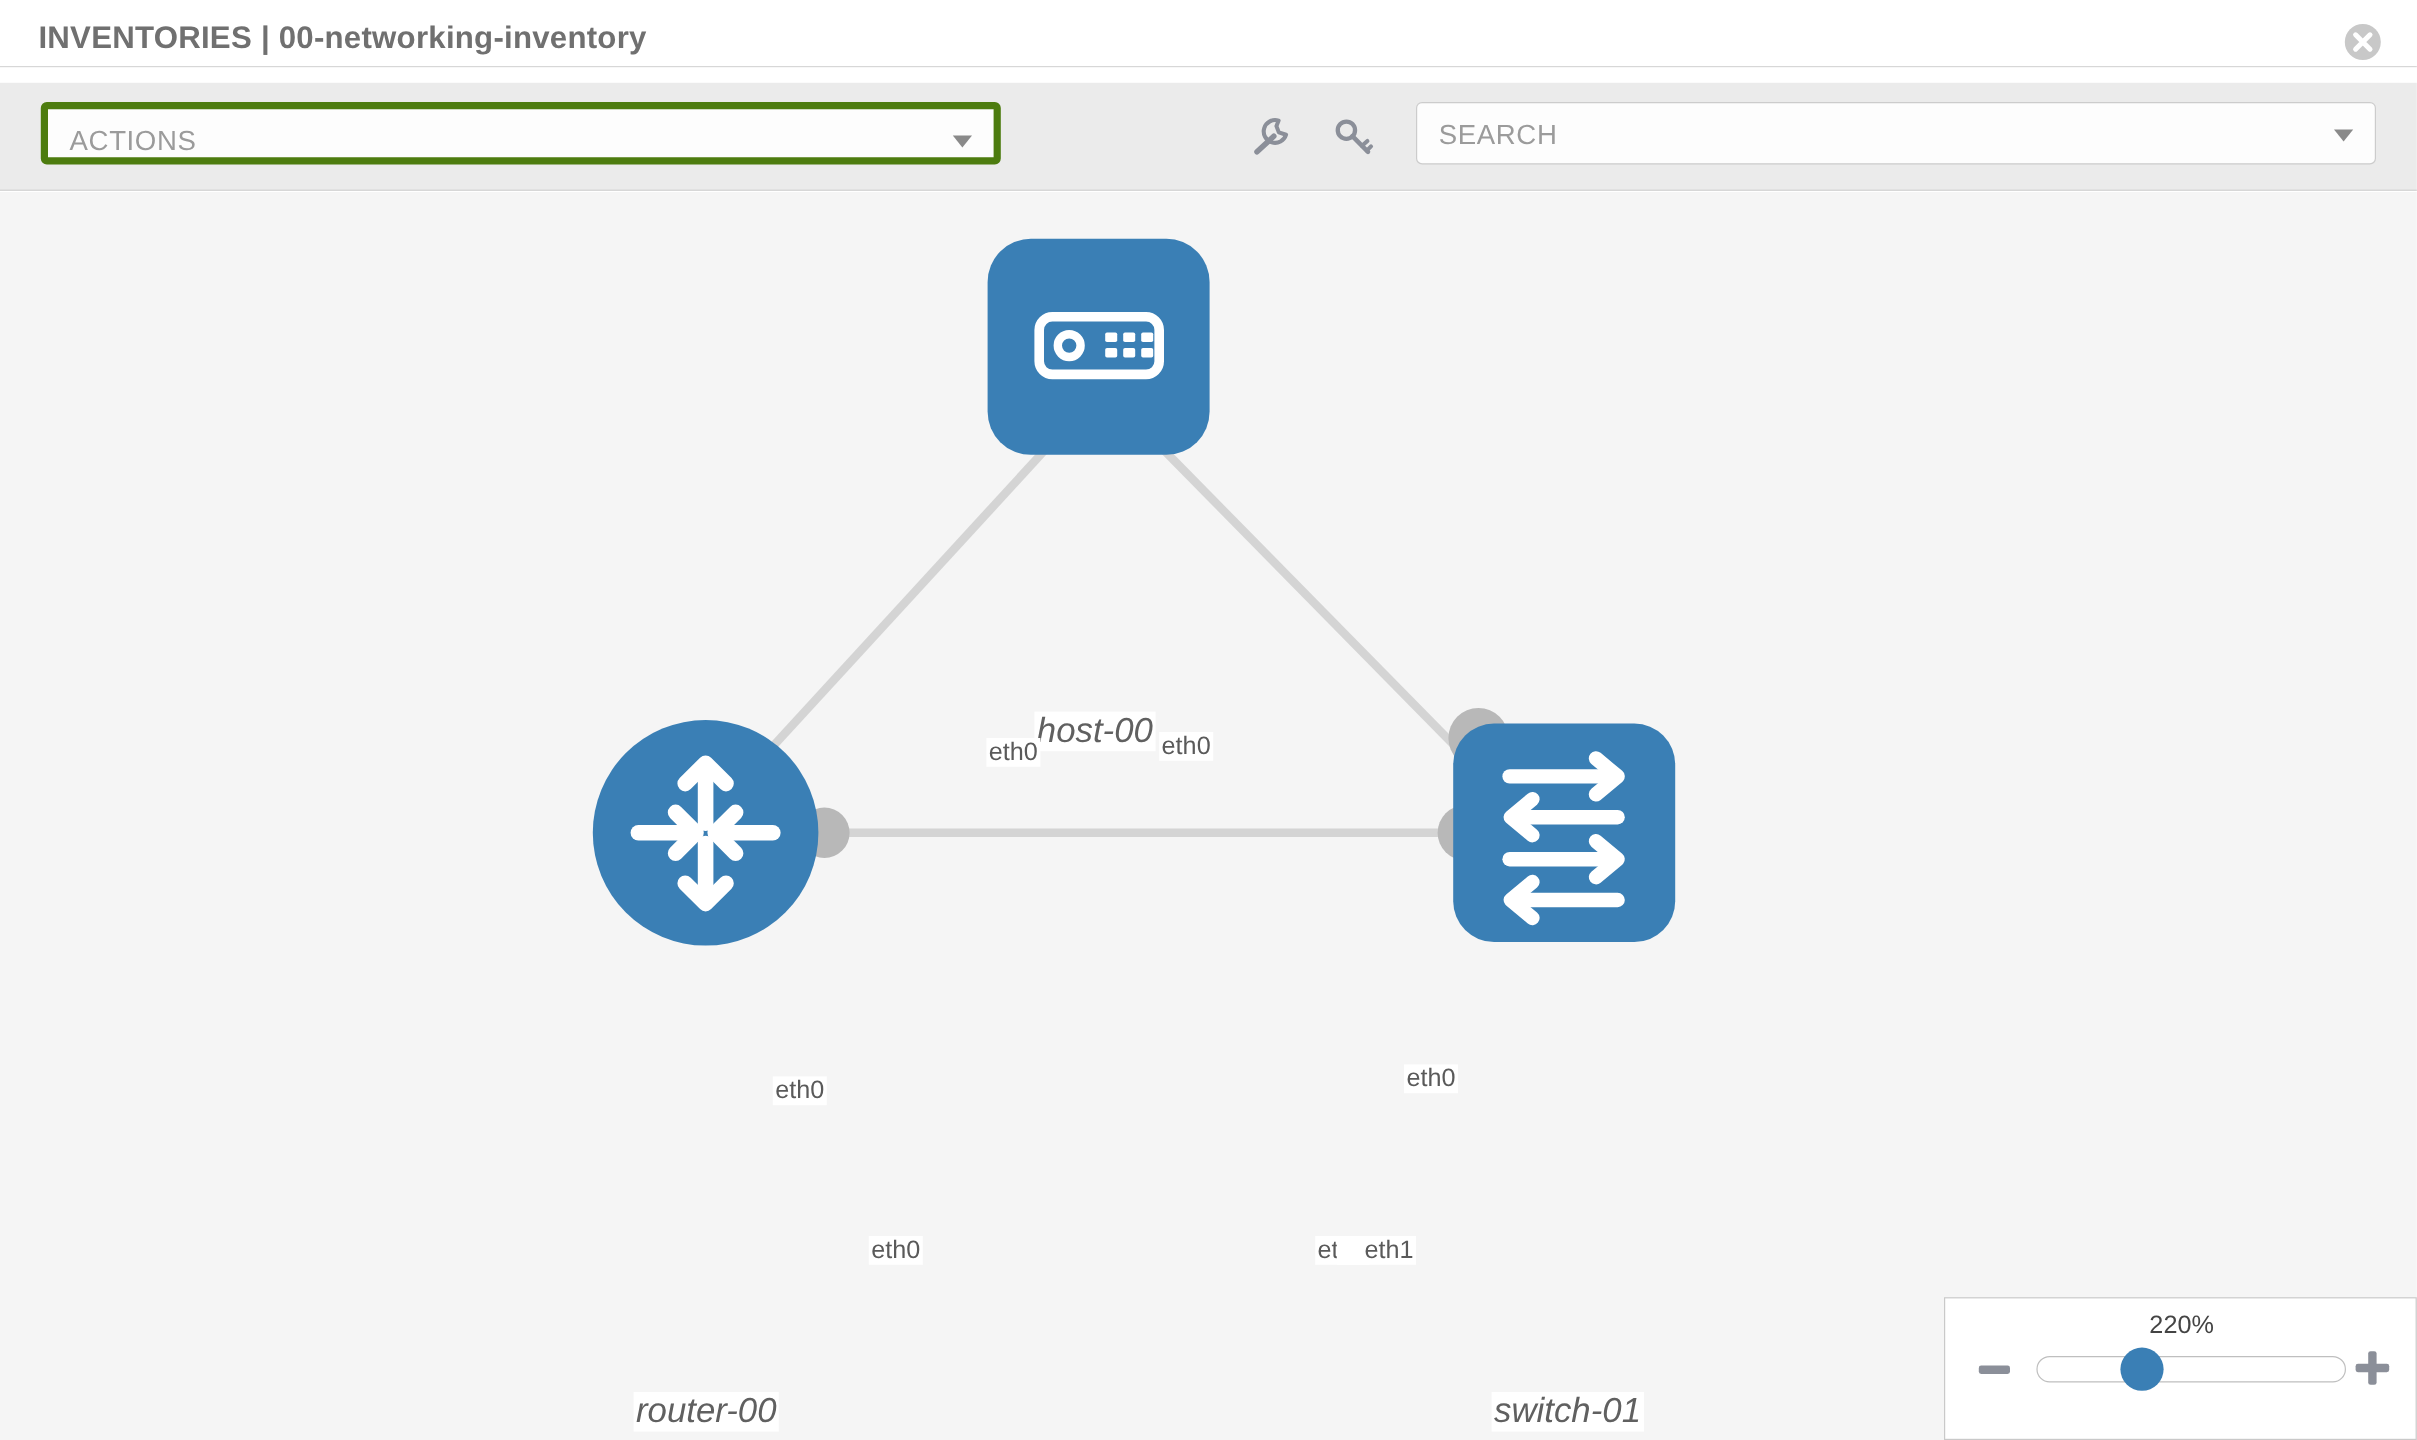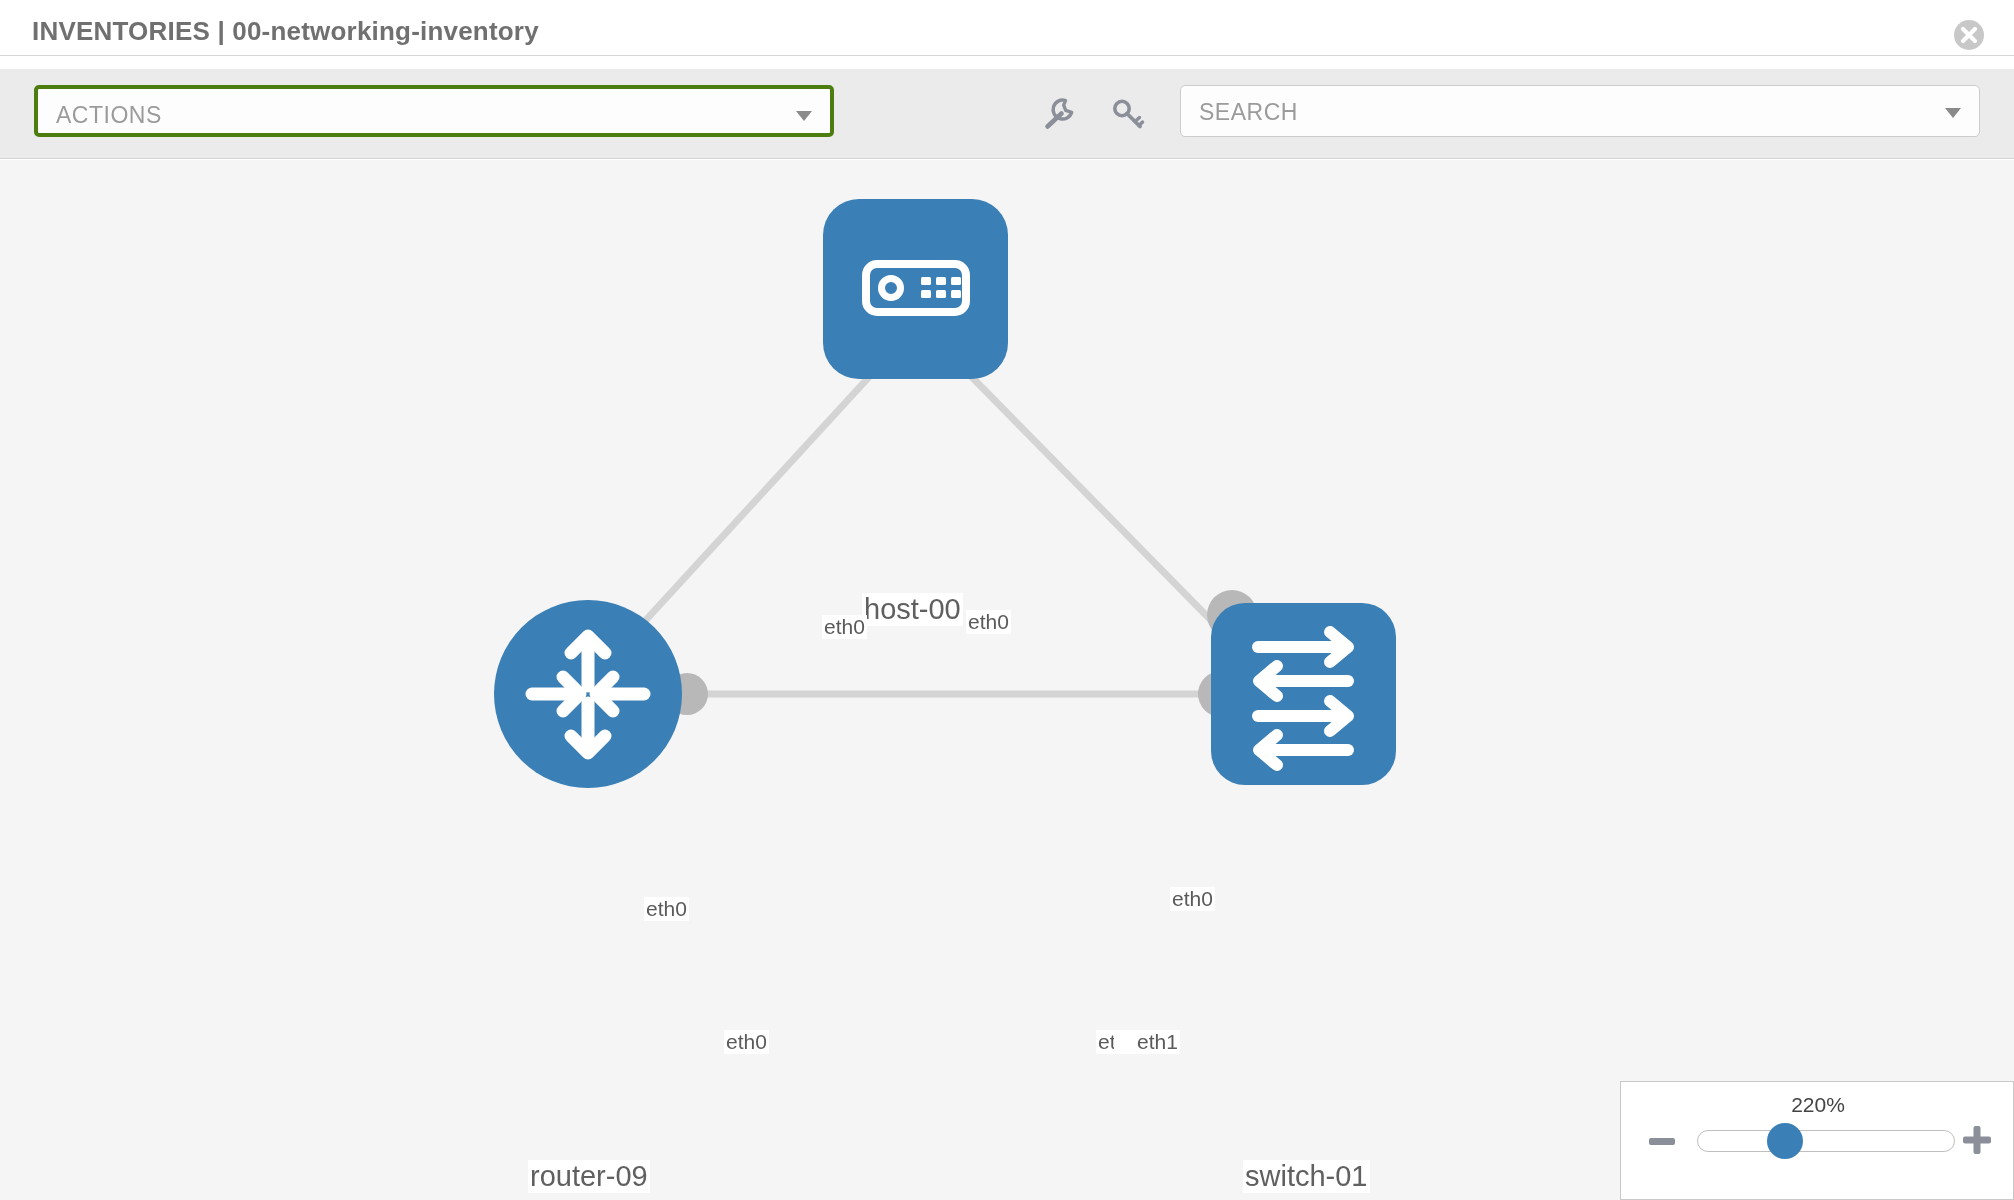--- a/index.html
+++ b/index.html
@@ -42,21 +42,21 @@
     left: 0; top: 69px;
     width: 2014px; height: 90px;
     background: #ebebeb;
     border-bottom: 1px solid #d2d2d2;
   }
   .actions-select {
     position: absolute;
     left: 34px; top: 85px;
     width: 800px; height: 52px;
     background: #fdfdfd;
-    border: 4px solid #4d7c0f;
+    border: 6px solid #4d7c0f;
     border-radius: 5px;
     cursor: pointer;
   }
   .actions-label {
     position: absolute;
     left: 18px; top: 13px;
     font-size: 23px;
     color: #9b9b9b;
     letter-spacing: 0.5px;
   }
@@ -108,20 +108,21 @@
     width: 2014px; height: 1040px;
   }
 
   .node-label {
     position: absolute;
     font-size: 29px;
     color: #606060;
     background: #ffffff;
     white-space: nowrap;
     padding: 0 2px;
+    font-style: italic;
   }
   .iface-label {
     position: absolute;
     font-size: 21px;
     color: #5a5a5a;
     background: #ffffff;
     white-space: nowrap;
     padding: 0 2px;
   }
 
@@ -278,21 +279,21 @@
         <line x1="1258" y1="556" x2="1345" y2="556"></line>
         <polyline points="1330,541 1348,556 1330,571"></polyline>
 
         <line x1="1348" y1="590" x2="1262" y2="590"></line>
         <polyline points="1277,575 1259,590 1277,605"></polyline>
       </g>
     </g>
   </svg>
 
   <div class="node-label" style="left:862px; top:433px;">host-00</div>
-  <div class="node-label" style="left:528px; top:1000px;">router-09</div>
+  <div class="node-label" style="left:528px; top:1000px;">router-00</div>
   <div class="node-label" style="left:1243px; top:1000px;">switch-01</div>
 
   <div class="iface-label" style="left:822px; top:455px;">eth0</div>
   <div class="iface-label" style="left:966px; top:450px;">eth0</div>
 
   <div class="iface-label" style="left:644px; top:737px;">eth0</div>
   <div class="iface-label" style="left:1170px; top:727px;">eth0</div>
 
   <div class="iface-label" style="left:724px; top:870px;">eth0</div>
 

